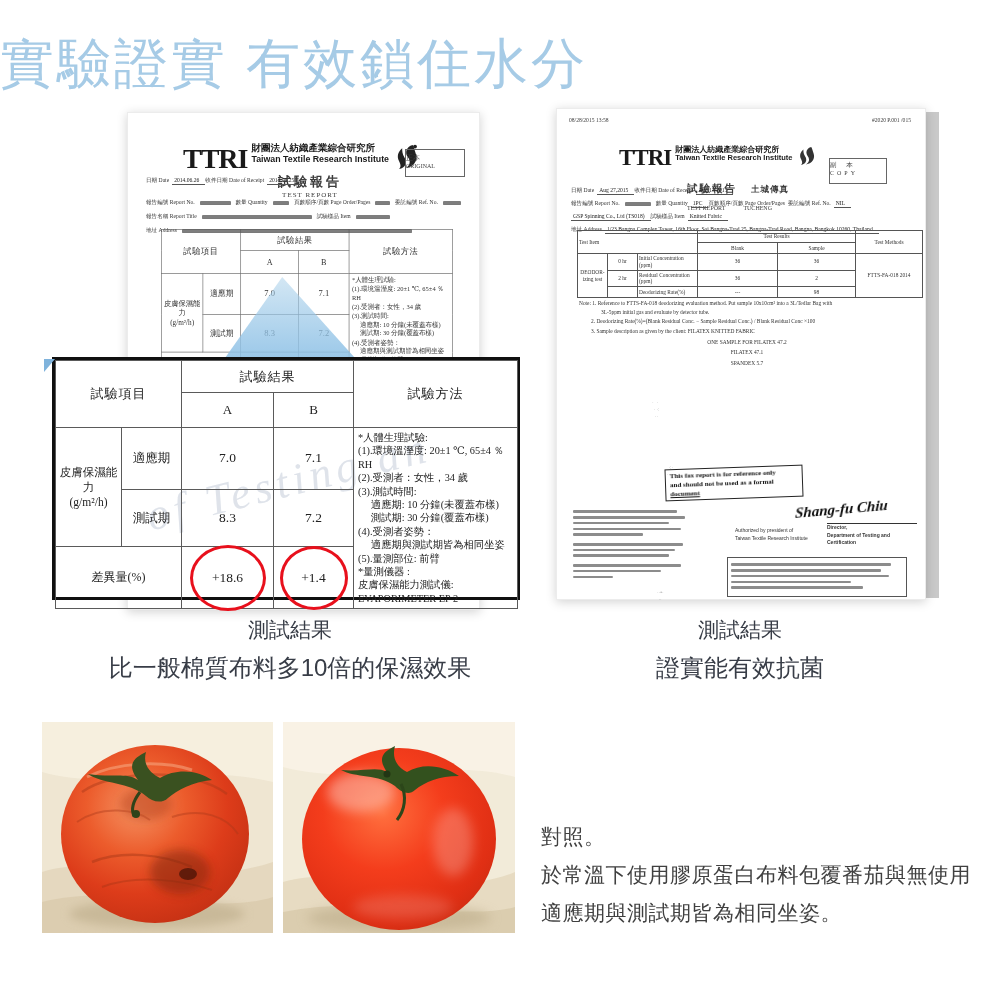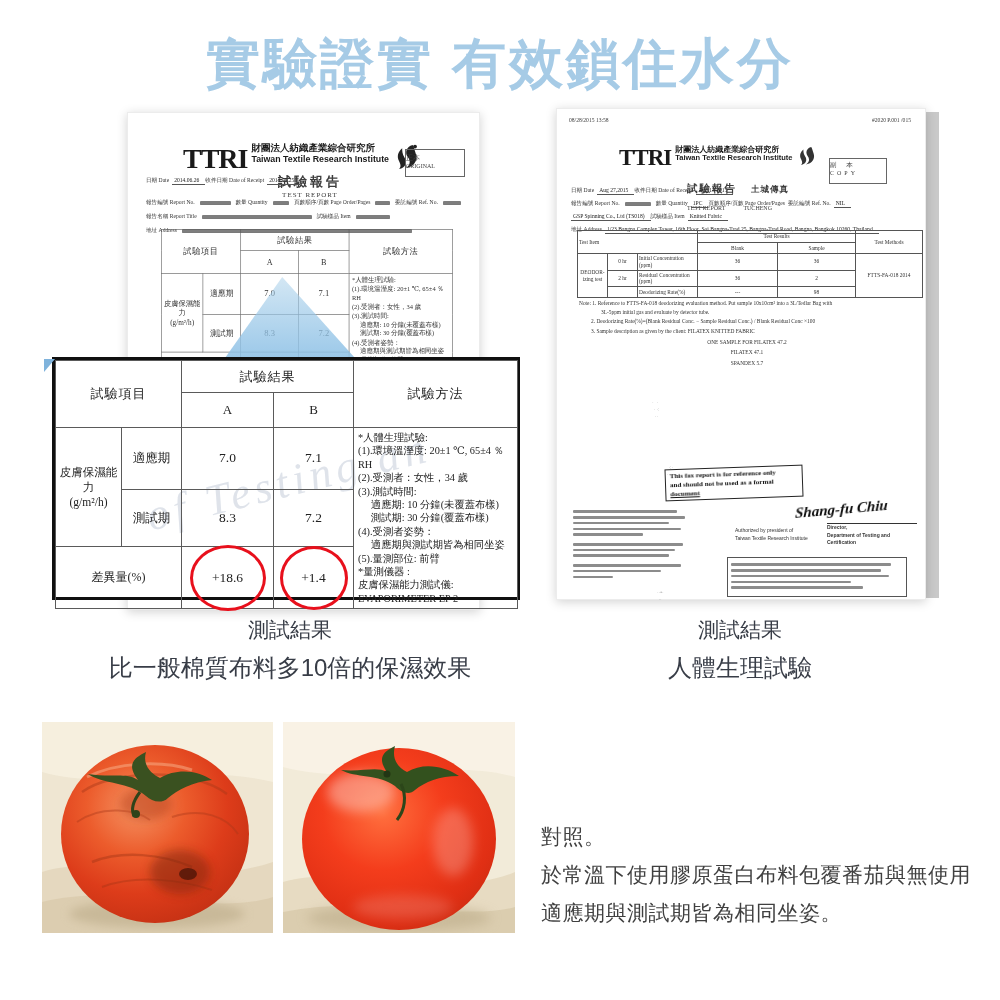--- a/index.html
+++ b/index.html
@@ -1,20 +1,20 @@
 <!DOCTYPE html>
 <html><head>
 <meta charset="utf-8">
 <style>
   html,body{margin:0;padding:0;background:#fff;}
   #page{position:relative;width:1000px;height:1000px;background:#fff;overflow:hidden;
         font-family:"Liberation Sans","DejaVu Sans",sans-serif;}
   
-  .big-title{position:absolute;left:0;top:28px;width:1000px;text-align:center;
-    font-size:54px;font-weight:700;letter-spacing:3px;color:#a6cbe6;}
+  .big-title{position:absolute;left:0;top:28px;width:1000px;
+    font-size:54px;font-weight:400;letter-spacing:3px;color:#a6cbe6;}
   
   .paper{position:absolute;background:#fff;box-shadow:0 2px 10px rgba(0,0,0,.18);border:1px solid #ececec;box-sizing:border-box;}
   #left-paper{left:127px;top:112px;width:353px;height:498px;z-index:1;}
   #right-paper{left:556px;top:108px;width:370px;height:492px;z-index:1;}
   #right-paper-edge{position:absolute;left:926px;top:112px;width:13px;height:486px;background:#c9c9c9;z-index:0;}
   .doc-tiny{font-family:"Liberation Serif","DejaVu Serif",serif;color:#3c3c3c;filter:blur(.32px);}
   .ttri-row{position:absolute;display:flex;align-items:flex-start;}
   .ttri-abbr{font-family:"Liberation Serif",serif;font-weight:900;letter-spacing:-1px;color:#1a1a1a;}
   .ttri-names{margin-left:4px;line-height:1.15;color:#1a1a1a;}
   .stamp-box{position:absolute;border:1px solid #666;color:#444;
@@ -414,21 +414,21 @@
       <div class="fp-bar" style="width:40px;"></div>
     </div>
   </div>
 
   <div class="caption" style="left:40px;top:616px;width:500px;">
     <div class="c1">測試結果</div>
     <div class="c2">比一般棉質布料多10倍的保濕效果</div>
   </div>
   <div class="caption" style="left:545px;top:616px;width:390px;">
     <div class="c1">測試結果</div>
-    <div class="c2">人體生理試驗</div>
+    <div class="c2">證實能有效抗菌</div>
   </div>
 
   <svg class="photo" style="left:42px;top:722px;" width="231" height="211" viewBox="0 0 231 211">
     <defs>
       <radialGradient id="gradL" cx="40%" cy="35%" r="75%">
         <stop offset="0%" stop-color="#f59262"></stop>
           <stop offset="35%" stop-color="#ec5c2c"></stop>
         <stop offset="65%" stop-color="#dd3c1a"></stop>
           <stop offset="100%" stop-color="#bf2e12"></stop>
       </radialGradient>

